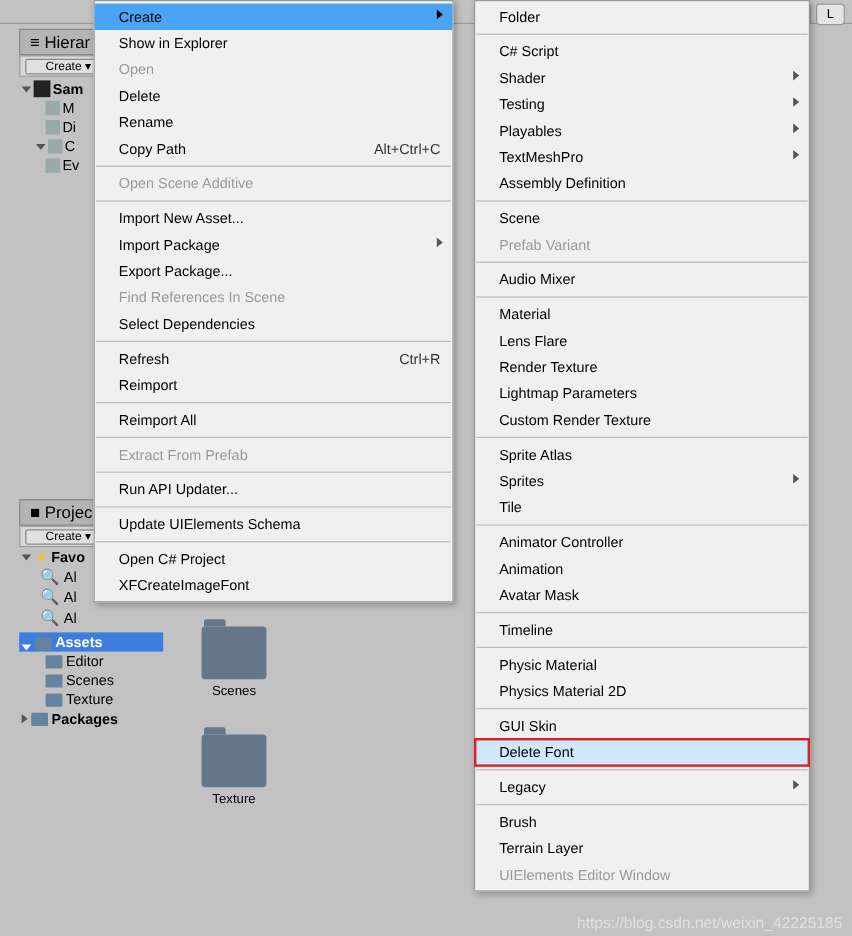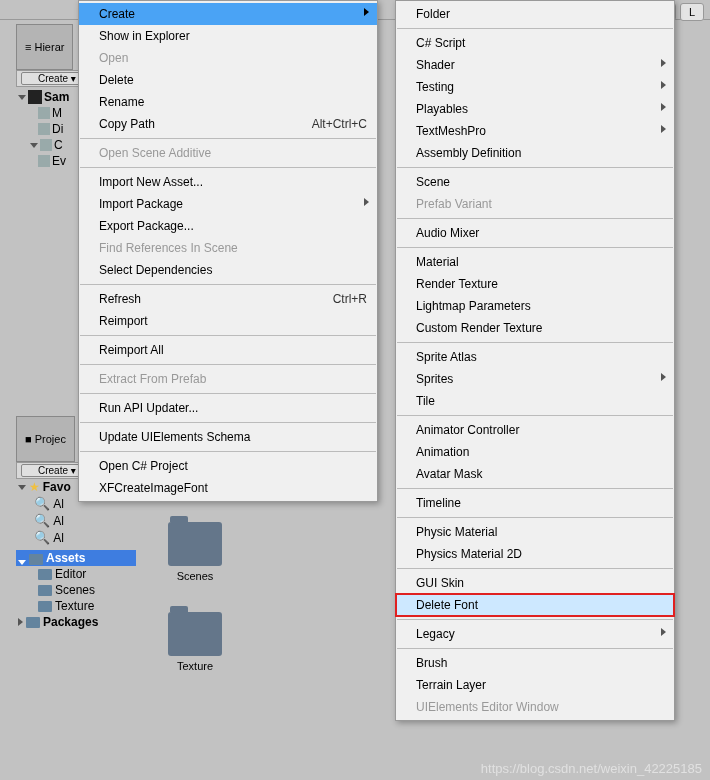--- a/index.html
+++ b/index.html
@@ -3,21 +3,21 @@
 <meta charset="utf-8">
 <style>
 * { box-sizing: border-box; margin: 0; padding: 0; font-family: Arial, sans-serif; font-size: 12px; }
 body { width: 710px; height: 780px; background: #c2c2c2; position: relative; overflow: hidden; }
 
 .toolbar-top { position: absolute; top: 0; left: 0; right: 0; height: 20px; background: #c2c2c2; border-bottom: 1px solid #999; }
 .top-buttons { position: absolute; top: 3px; right: 6px; display: flex; gap: 4px; }
 .top-btn { background: #e4e4e4; border: 1px solid #999; border-radius: 3px; padding: 1px 8px; font-size: 11px; }
 
 .hierarchy-panel { position: absolute; top: 24px; left: 16px; width: 200px; background: #c2c2c2; }
-.panel-tab { background: #b4b4b4; border: 1px solid #888; padding: 16px 8px; font-size: 11px; display: inline-block; }
+.panel-tab { background: #b4b4b4; border: 1px solid #888; padding: 2px 8px; font-size: 14px; display: inline-block; }
 .panel-toolbar { background: #d8d8d8; padding: 2px 4px; border: 1px solid #999; font-size: 10px; }
 .mini-btn { font-size: 10px; padding: 0 16px; border: 1px solid #888; background: #e0e0e0; border-radius: 2px; }
 
 .tree { padding: 2px 0; }
 .tree-row { display: flex; align-items: center; padding: 1px 2px; gap: 2px; font-size: 11px; }
 .tri { width: 0; height: 0; border-left: 5px solid #555; border-top: 4px solid transparent; border-bottom: 4px solid transparent; display: inline-block; }
 .tri.open { border-top: 5px solid #555; border-left: 4px solid transparent; border-right: 4px solid transparent; border-bottom: none; }
 .cube-icon { width: 12px; height: 12px; background: #9aa; display: inline-block; }
 .unity-icon { width: 14px; height: 14px; background: #222; display: inline-block; }
 
@@ -192,20 +192,21 @@
     <div class="mi">Playables<span class="submenu-arrow"></span></div>
     <div class="mi">TextMeshPro<span class="submenu-arrow"></span></div>
     <div class="mi">Assembly Definition</div>
     <div class="sep"></div>
     <div class="mi">Scene</div>
     <div class="mi disabled">Prefab Variant</div>
     <div class="sep"></div>
     <div class="mi">Audio Mixer</div>
     <div class="sep"></div>
     <div class="mi">Material</div>
+    <div class="mi">Lens Flare</div>
     <div class="mi">Render Texture</div>
     <div class="mi">Lightmap Parameters</div>
     <div class="mi">Custom Render Texture</div>
     <div class="sep"></div>
     <div class="mi">Sprite Atlas</div>
     <div class="mi">Sprites<span class="submenu-arrow"></span></div>
     <div class="mi">Tile</div>
     <div class="sep"></div>
     <div class="mi">Animator Controller</div>
     <div class="mi">Animation</div>

